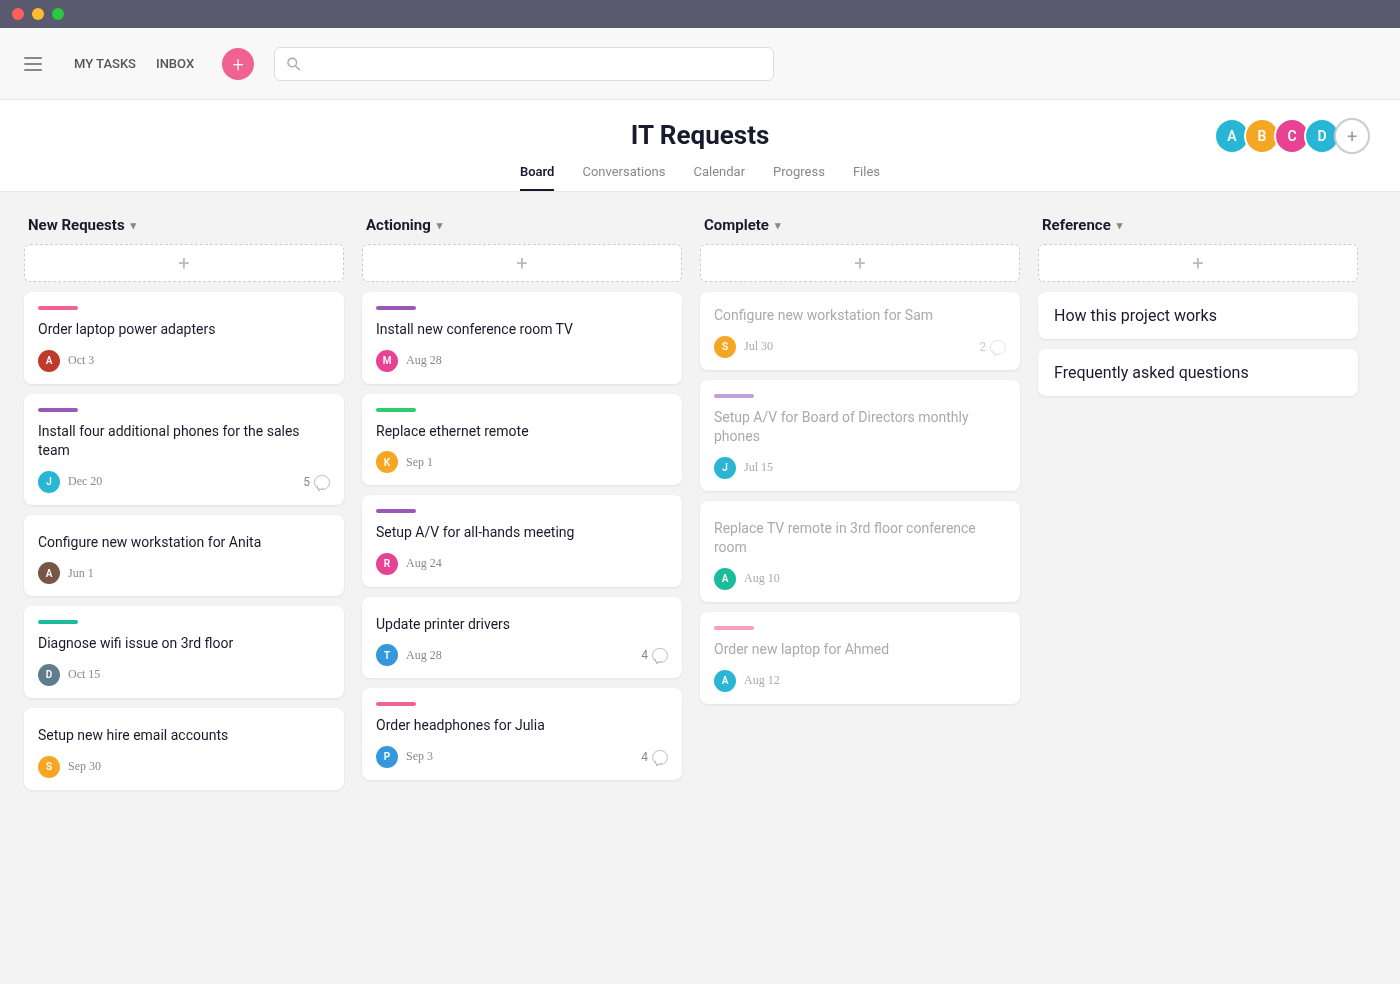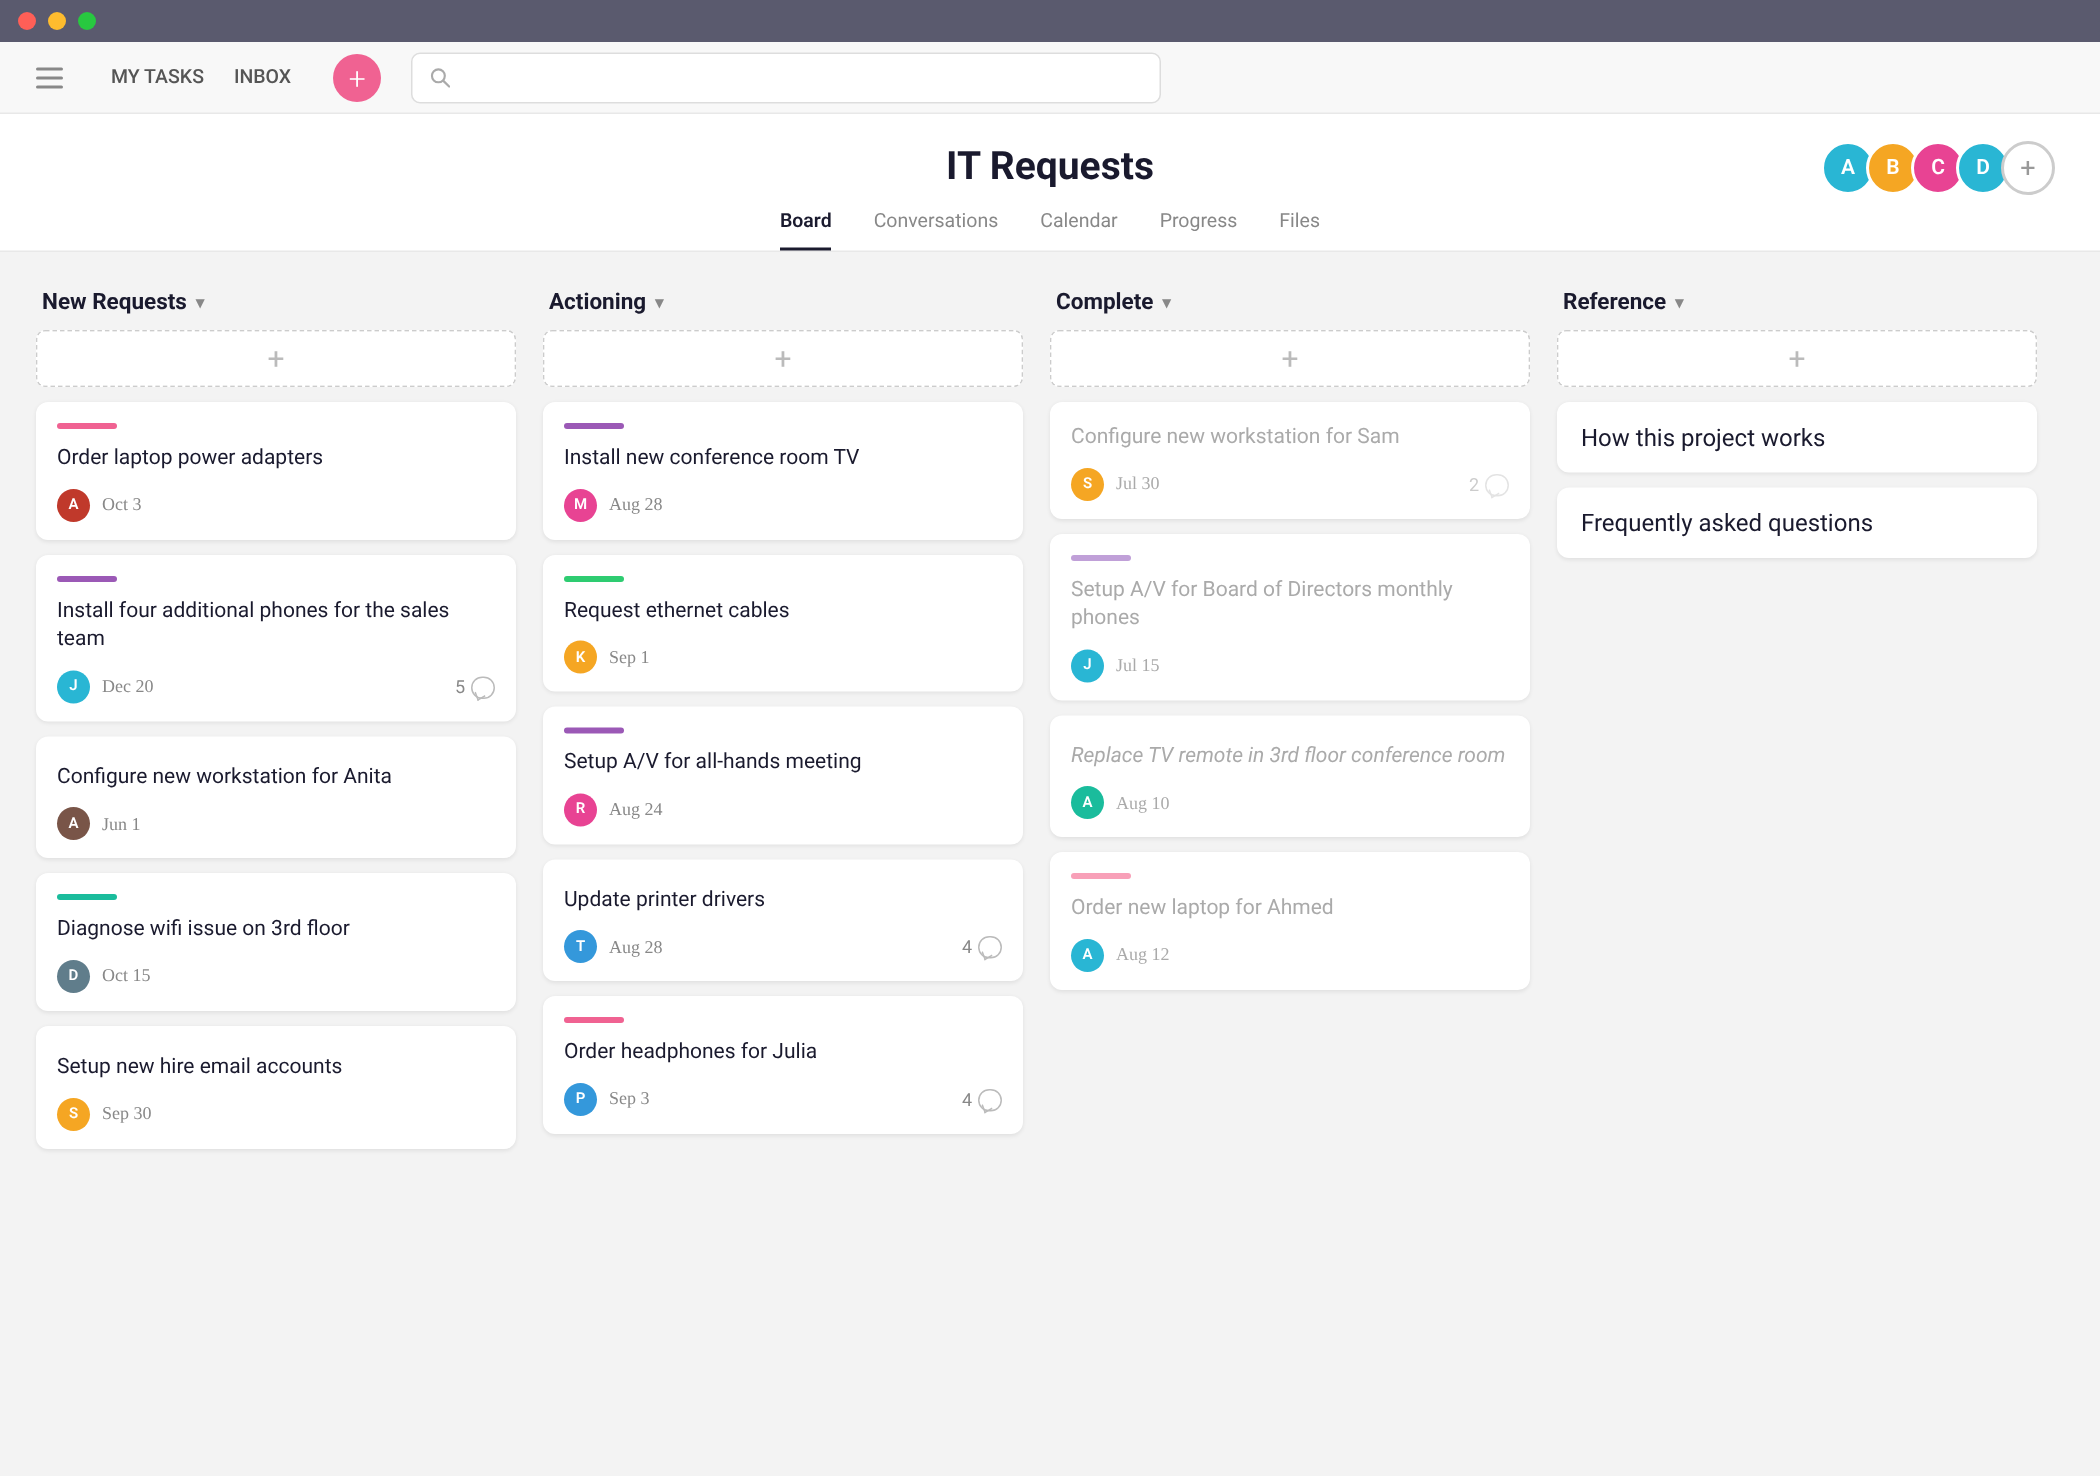--- a/index.html
+++ b/index.html
@@ -24,21 +24,21 @@
       width: 12px; height: 12px;
       border-radius: 50%;
     }
     .dot-red { background: #ff5f57; }
     .dot-yellow { background: #febc2e; }
     .dot-green { background: #28c840; }
 
     
     .topnav {
       background: #f8f8f8;
-      height: 48px;
+      height: 72px;
       display: flex;
       align-items: center;
       padding: 0 20px;
       border-bottom: 1px solid #e8e8e8;
       gap: 20px;
     }
     .topnav-hamburger {
       cursor: pointer;
       display: flex; flex-direction: column; gap: 4px;
       padding: 4px;
@@ -386,21 +386,21 @@
       <div class="card-meta">
         <div class="card-meta-left">
           <div class="card-avatar" style="background:#e84393;">M</div>
           <span class="card-date">Aug 28</span>
         </div>
       </div>
     </div>
 
     <div class="card">
       <div class="card-tag" style="background:#2ecc71;"></div>
-      <div class="card-title">Request ethernet cables</div>
+      <div class="card-title">Replace ethernet remote</div>
       <div class="card-meta">
         <div class="card-meta-left">
           <div class="card-avatar" style="background:#f5a623;">K</div>
           <span class="card-date">Sep 1</span>
         </div>
       </div>
     </div>
 
     <div class="card">
       <div class="card-tag" style="background:#9b59b6;"></div>
@@ -467,21 +467,21 @@
       <div class="card-title card-title-muted">Setup A/V for Board of Directors monthly phones</div>
       <div class="card-meta">
         <div class="card-meta-left">
           <div class="card-avatar" style="background:#29b6d4;">J</div>
           <span class="card-date card-date-muted">Jul 15</span>
         </div>
       </div>
     </div>
 
     <div class="card">
-      <div class="card-title card-title-muted" style="margin-top:4px;font-style:italic;">Replace TV remote in 3rd floor conference room</div>
+      <div class="card-title card-title-muted" style="margin-top:4px;">Replace TV remote in 3rd floor conference room</div>
       <div class="card-meta">
         <div class="card-meta-left">
           <div class="card-avatar" style="background:#1abc9c;">A</div>
           <span class="card-date card-date-muted">Aug 10</span>
         </div>
       </div>
     </div>
 
     <div class="card">
       <div class="card-tag" style="background:#f8a0b8;"></div>

